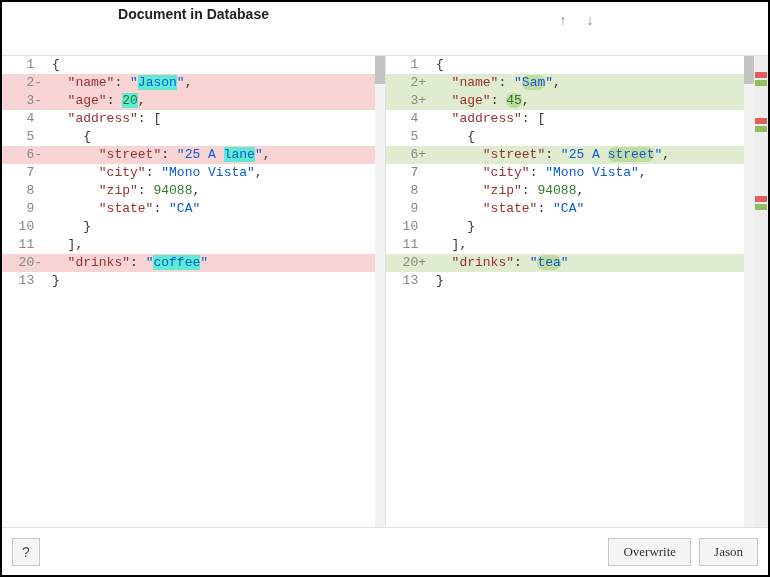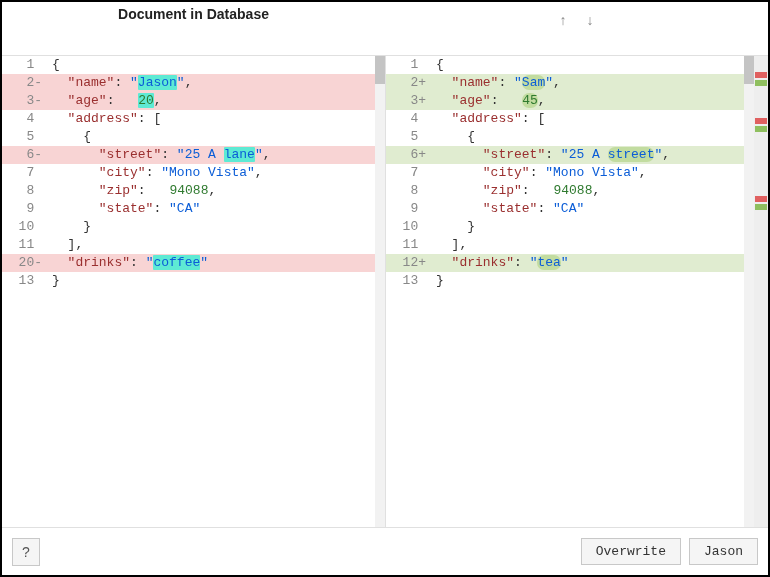--- a/index.html
+++ b/index.html
@@ -82,21 +82,21 @@
     height: 18px;
     padding-left: 4px;
     overflow: hidden;
   }
   .row-del { background: #f8d4d4; }
   .row-add { background: #e0ecd0; }
   .inline-del { background: #5eead4; border-radius: 1px; }
   .inline-add { background: #c2dca0; border-radius: 7px; }
   .tok-key { color: #9a2f2f; }
   .tok-str { color: #0b5dd7; }
-  .tok-num { color: #2f7a2f; margin-left: 16px; }
+  .tok-num { color: #2f7a2f; }
   .tok-pun { color: #333; }
   .scrollbar {
     width: 10px;
     background: #f2f2f2;
   }
   .scroll-thumb {
     background: #c4c4c4;
     width: 100%;
     height: 28px;
   }
@@ -122,21 +122,21 @@
     gap: 8px;
   }
   .footer-spacer { flex: 1; }
   .btn {
     border: 1px solid #c8c8c8;
     background: #f5f5f5;
     padding: 5px 14px;
     font-size: 13px;
     color: #333;
     cursor: pointer;
-    font-family: Liberation Mono, monospace;
+    font-family: Liberation Serif, serif;
   }
   .help-btn {
     width: 28px;
     height: 28px;
     border: 1px solid #c8c8c8;
     background: #f5f5f5;
     display: flex;
     align-items: center;
     justify-content: center;
     font-size: 14px;
@@ -187,21 +187,21 @@
         <div class="gutter-row row-add"> 2+</div>
         <div class="gutter-row row-add"> 3+</div>
         <div class="gutter-row"> 4 </div>
         <div class="gutter-row"> 5 </div>
         <div class="gutter-row row-add"> 6+</div>
         <div class="gutter-row"> 7 </div>
         <div class="gutter-row"> 8 </div>
         <div class="gutter-row"> 9 </div>
         <div class="gutter-row">10 </div>
         <div class="gutter-row">11 </div>
-        <div class="gutter-row row-add">12+</div>
+        <div class="gutter-row row-add">20+</div>
         <div class="gutter-row">13 </div>
       </div>
     <div class="code" id="right-code"><div class="code-row"><span class="tok-pun">{</span></div><div class="code-row row-add"><span class="tok-pun">  </span><span class="tok-key">"name"</span><span class="tok-pun">: </span><span class="tok-str">"</span><span class="tok-str inline-add">Sam</span><span class="tok-str">"</span><span class="tok-pun">,</span></div><div class="code-row row-add"><span class="tok-pun">  </span><span class="tok-key">"age"</span><span class="tok-pun">: </span><span class="tok-num inline-add">45</span><span class="tok-pun">,</span></div><div class="code-row"><span class="tok-pun">  </span><span class="tok-key">"address"</span><span class="tok-pun">: [</span></div><div class="code-row"><span class="tok-pun">    {</span></div><div class="code-row row-add"><span class="tok-pun">      </span><span class="tok-key">"street"</span><span class="tok-pun">: </span><span class="tok-str">"25 A </span><span class="tok-str inline-add">street</span><span class="tok-str">"</span><span class="tok-pun">,</span></div><div class="code-row"><span class="tok-pun">      </span><span class="tok-key">"city"</span><span class="tok-pun">: </span><span class="tok-str">"Mono Vista"</span><span class="tok-pun">,</span></div><div class="code-row"><span class="tok-pun">      </span><span class="tok-key">"zip"</span><span class="tok-pun">: </span><span class="tok-num">94088</span><span class="tok-pun">,</span></div><div class="code-row"><span class="tok-pun">      </span><span class="tok-key">"state"</span><span class="tok-pun">: </span><span class="tok-str">"CA"</span></div><div class="code-row"><span class="tok-pun">    }</span></div><div class="code-row"><span class="tok-pun">  ],</span></div><div class="code-row row-add"><span class="tok-pun">  </span><span class="tok-key">"drinks"</span><span class="tok-pun">: </span><span class="tok-str">"</span><span class="tok-str inline-add">tea</span><span class="tok-str">"</span></div><div class="code-row"><span class="tok-pun">}</span></div></div>
     <div class="scrollbar">
       <div class="scroll-thumb"></div>
     </div>
     <div class="minimap" id="right-minimap">
         <div class="mm-mark mm-red" style="top: 16px;"></div>
         <div class="mm-mark mm-grn" style="top: 24px;"></div>
         <div class="mm-mark mm-red" style="top: 62px;"></div>

